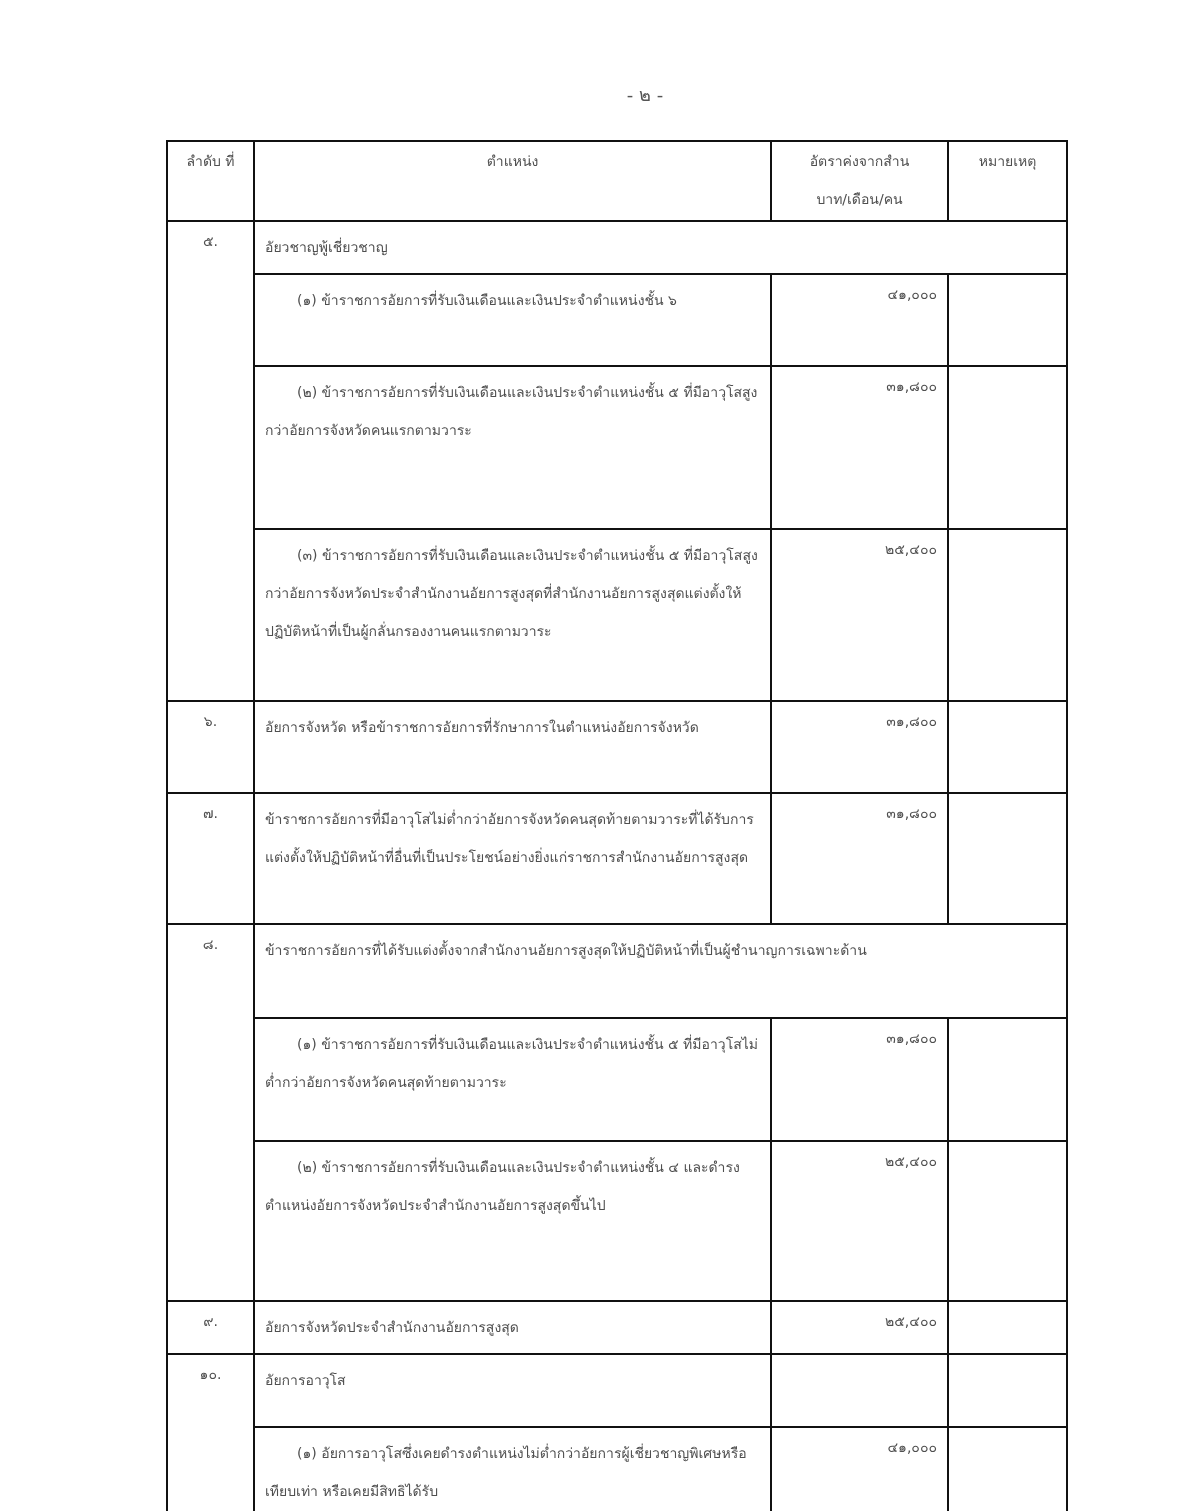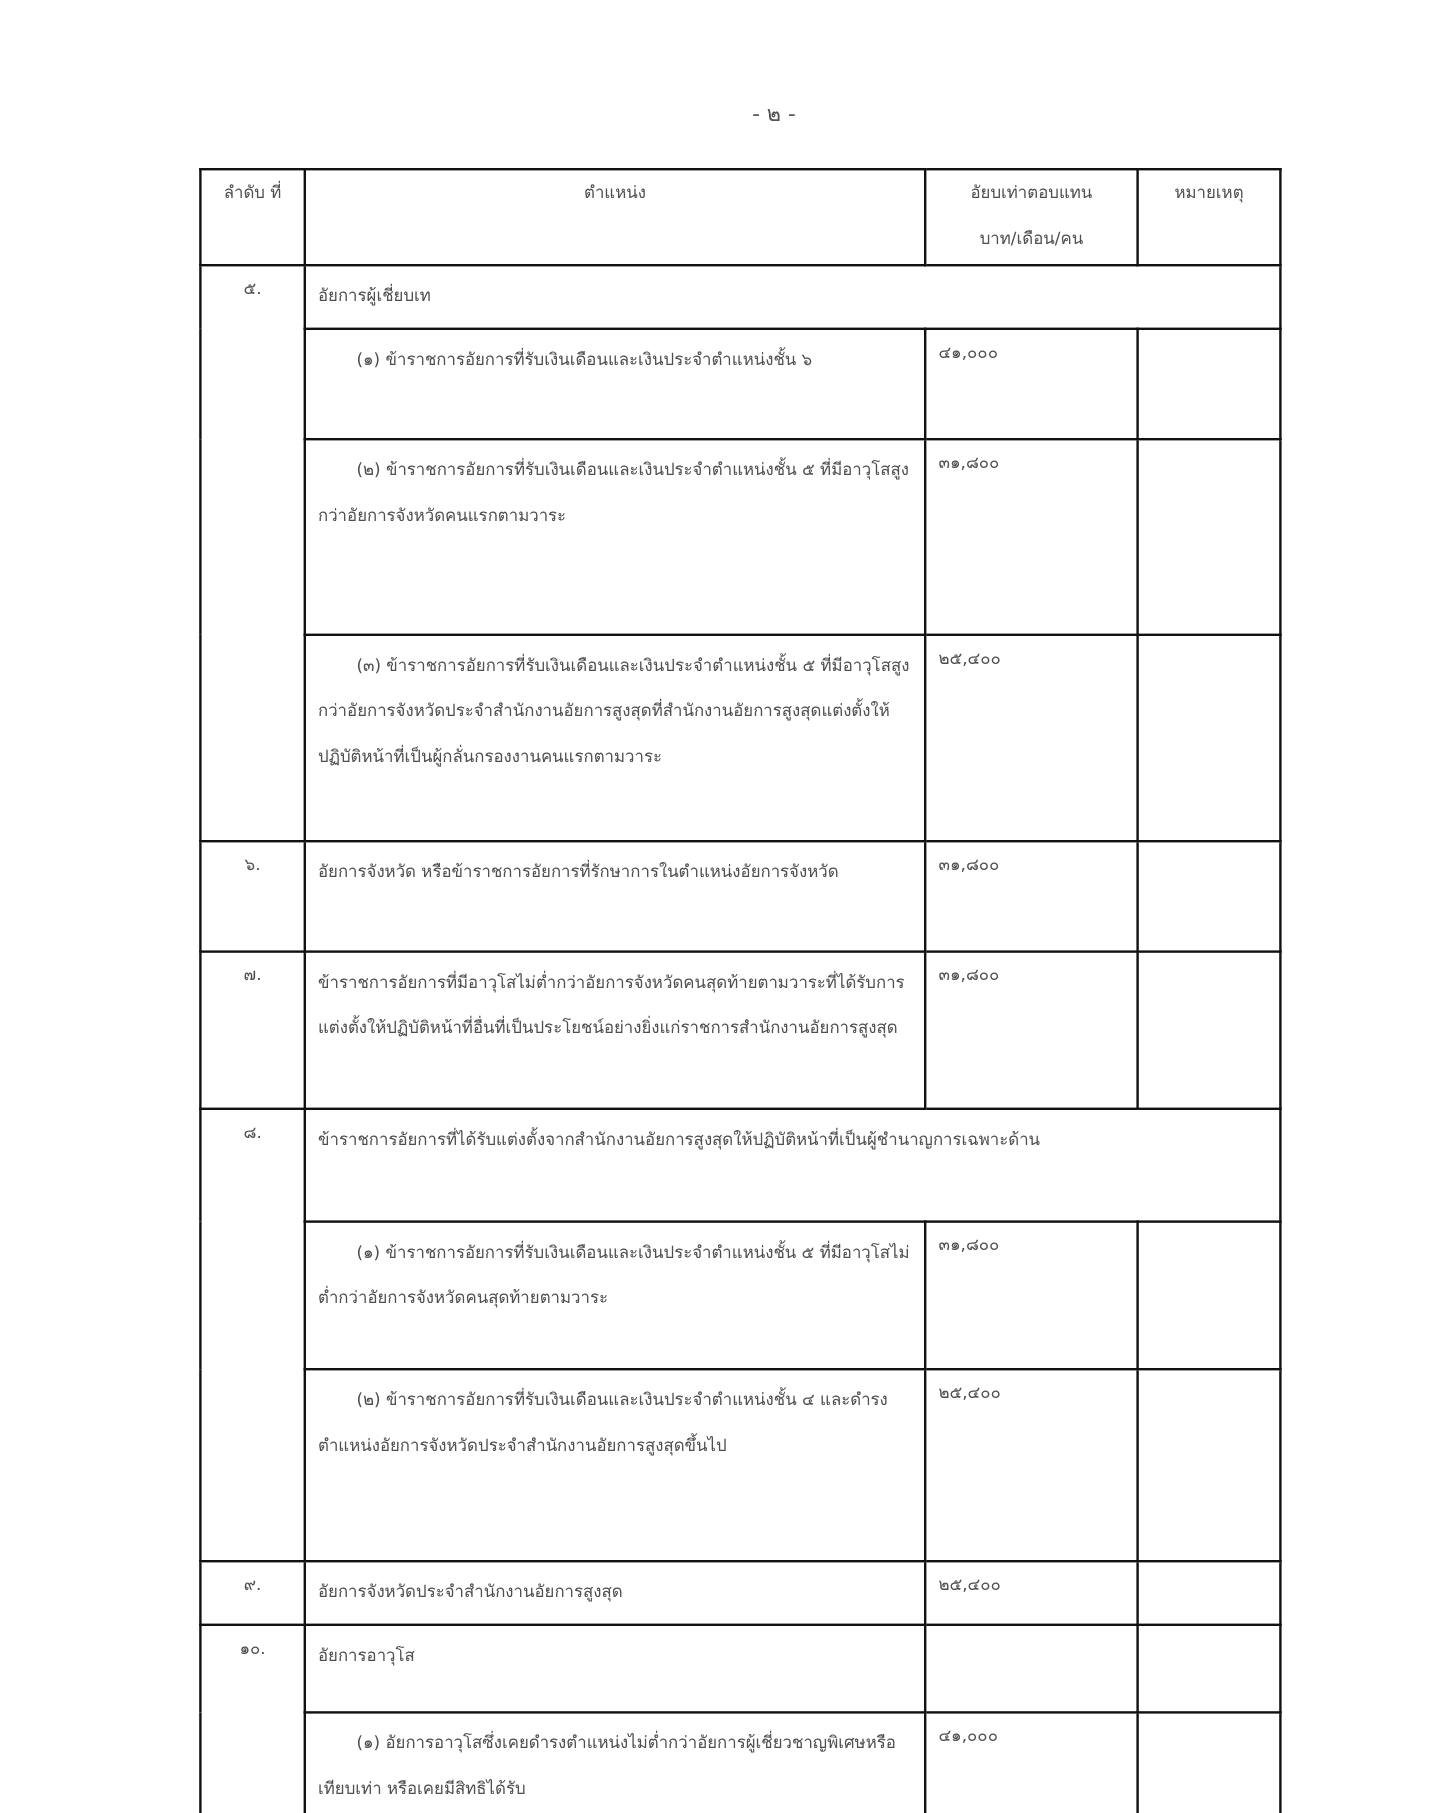--- a/index.html
+++ b/index.html
@@ -6,47 +6,47 @@
   body { width:1200px; height:1511px; position:relative; overflow:hidden;
          font-family:"DejaVu Sans", sans-serif; color:#4a4a4a; }
   .page-num { position:absolute; top:80px; left:0; width:1290px; text-align:center;
               font-size:18px; color:#555; }
   table.doc { position:absolute; left:166px; top:140px; border-collapse:collapse;
               table-layout:fixed; width:897px; }
   table.doc td { border:2px solid #111; vertical-align:top; font-size:14px;
                  line-height:38px; padding:0 10px; color:#4f4f4f; }
   td.c-no { width:65px; text-align:center; padding-top:6px; }
   td.c-pos { width:495px; }
-  td.c-rate { width:155px; text-align:left; padding-top:6px; }
+  td.c-rate { width:155px; text-align:right; padding-top:6px; }
   td.c-note { width:97px; text-align:center; }
   td.hdr { text-align:center; padding-top:4px; }
   .indent { text-indent:32px; }
   .pos-text { padding-top:6px; display:block; }
 </style>
 </head>
 <body>
 
 <div class="page-num">- ๒ -</div>
 
 <table class="doc">
   <tbody>
       <tr style="height:80px">
     <td class="c-no hdr">ลำดับ ที่</td>
     <td class="c-pos hdr">ตำแหน่ง</td>
     <td class="c-rate hdr">
-      <div>อัยบเท่าตอบแทน</div>
+      <div>อัตราค่งจากสำน</div>
       <div>บาท/เดือน/คน</div>
     </td>
     <td class="c-note hdr">หมายเหตุ</td>
   </tr>
 
   <tr style="height:53px">
     <td class="c-no" rowspan="4">๕.</td>
     <td colspan="3">
-          <span class="pos-text">อัยการผู้เชี่ยบเท</span>
+          <span class="pos-text">อัยวชาญพู้เชี่ยวชาญ</span>
         </td>
   </tr>
   <tr style="height:92px">
     <td class="c-pos">
           <span class="pos-text indent">(๑) ข้าราชการอัยการที่รับเงินเดือนและเงินประจำตำแหน่งชั้น ๖</span>
         </td>
     <td class="c-rate">๔๑,๐๐๐</td>
     <td class="c-note"></td>
   </tr>
   <tr style="height:163px">

